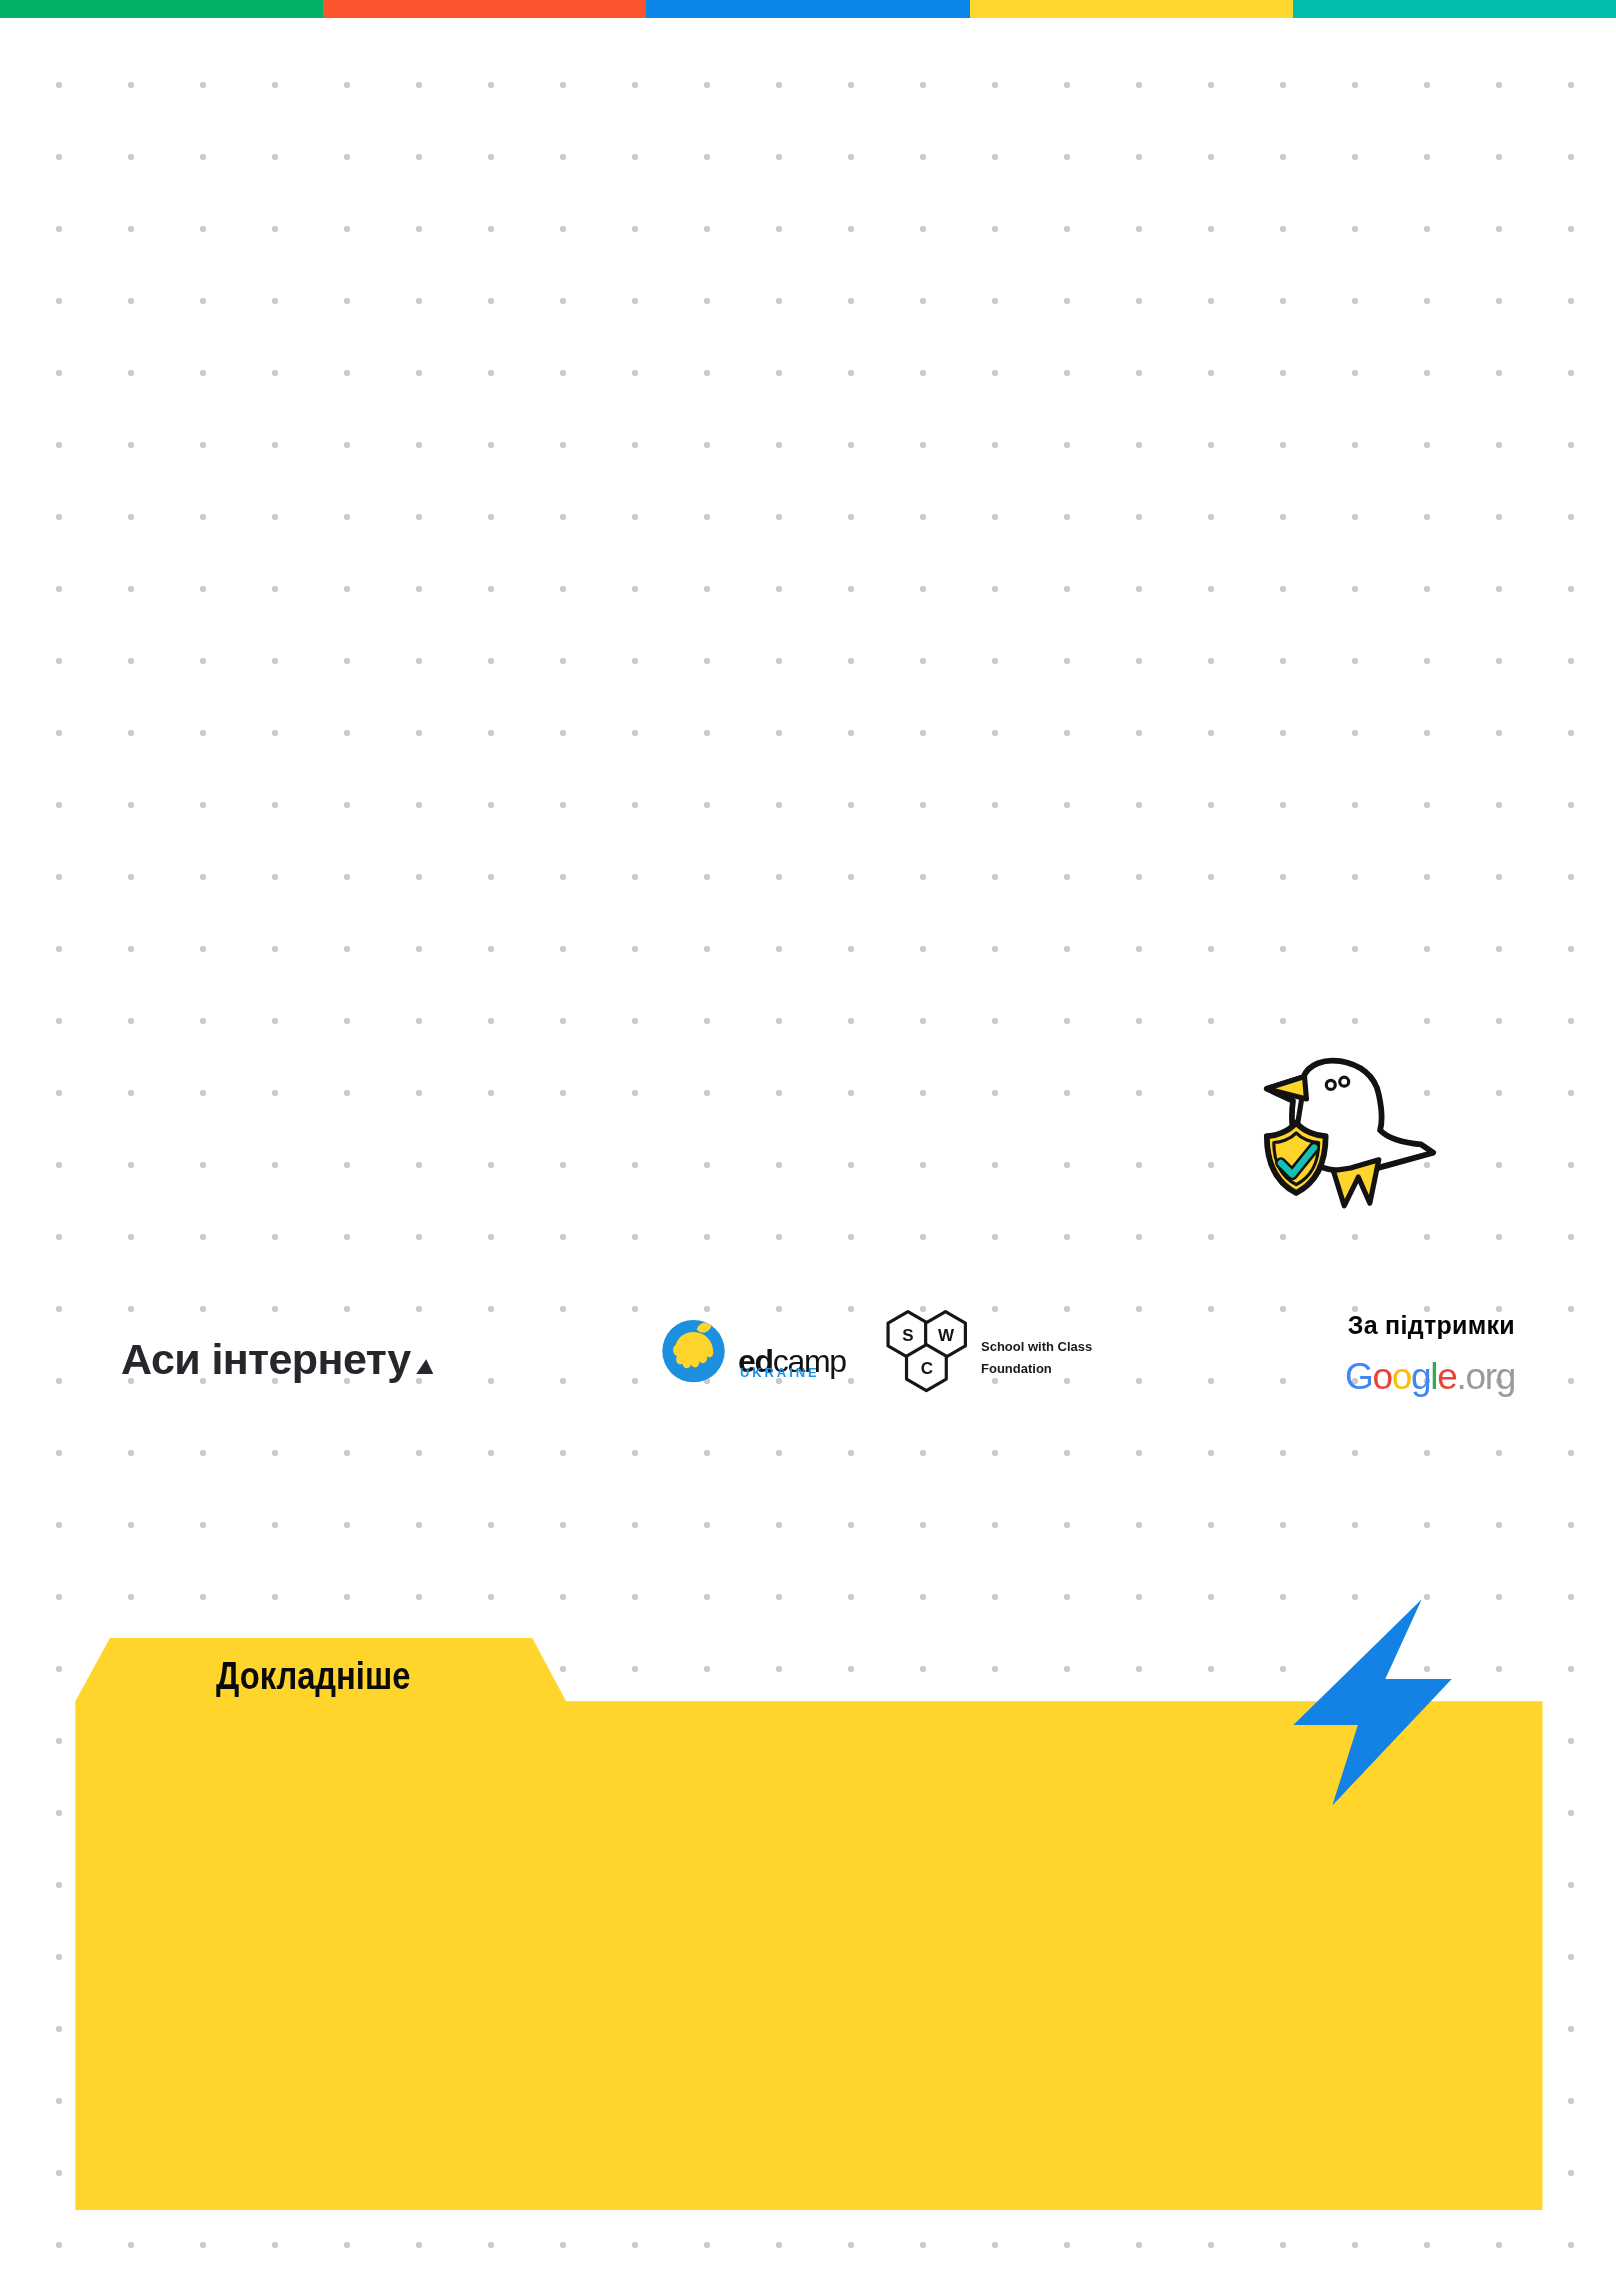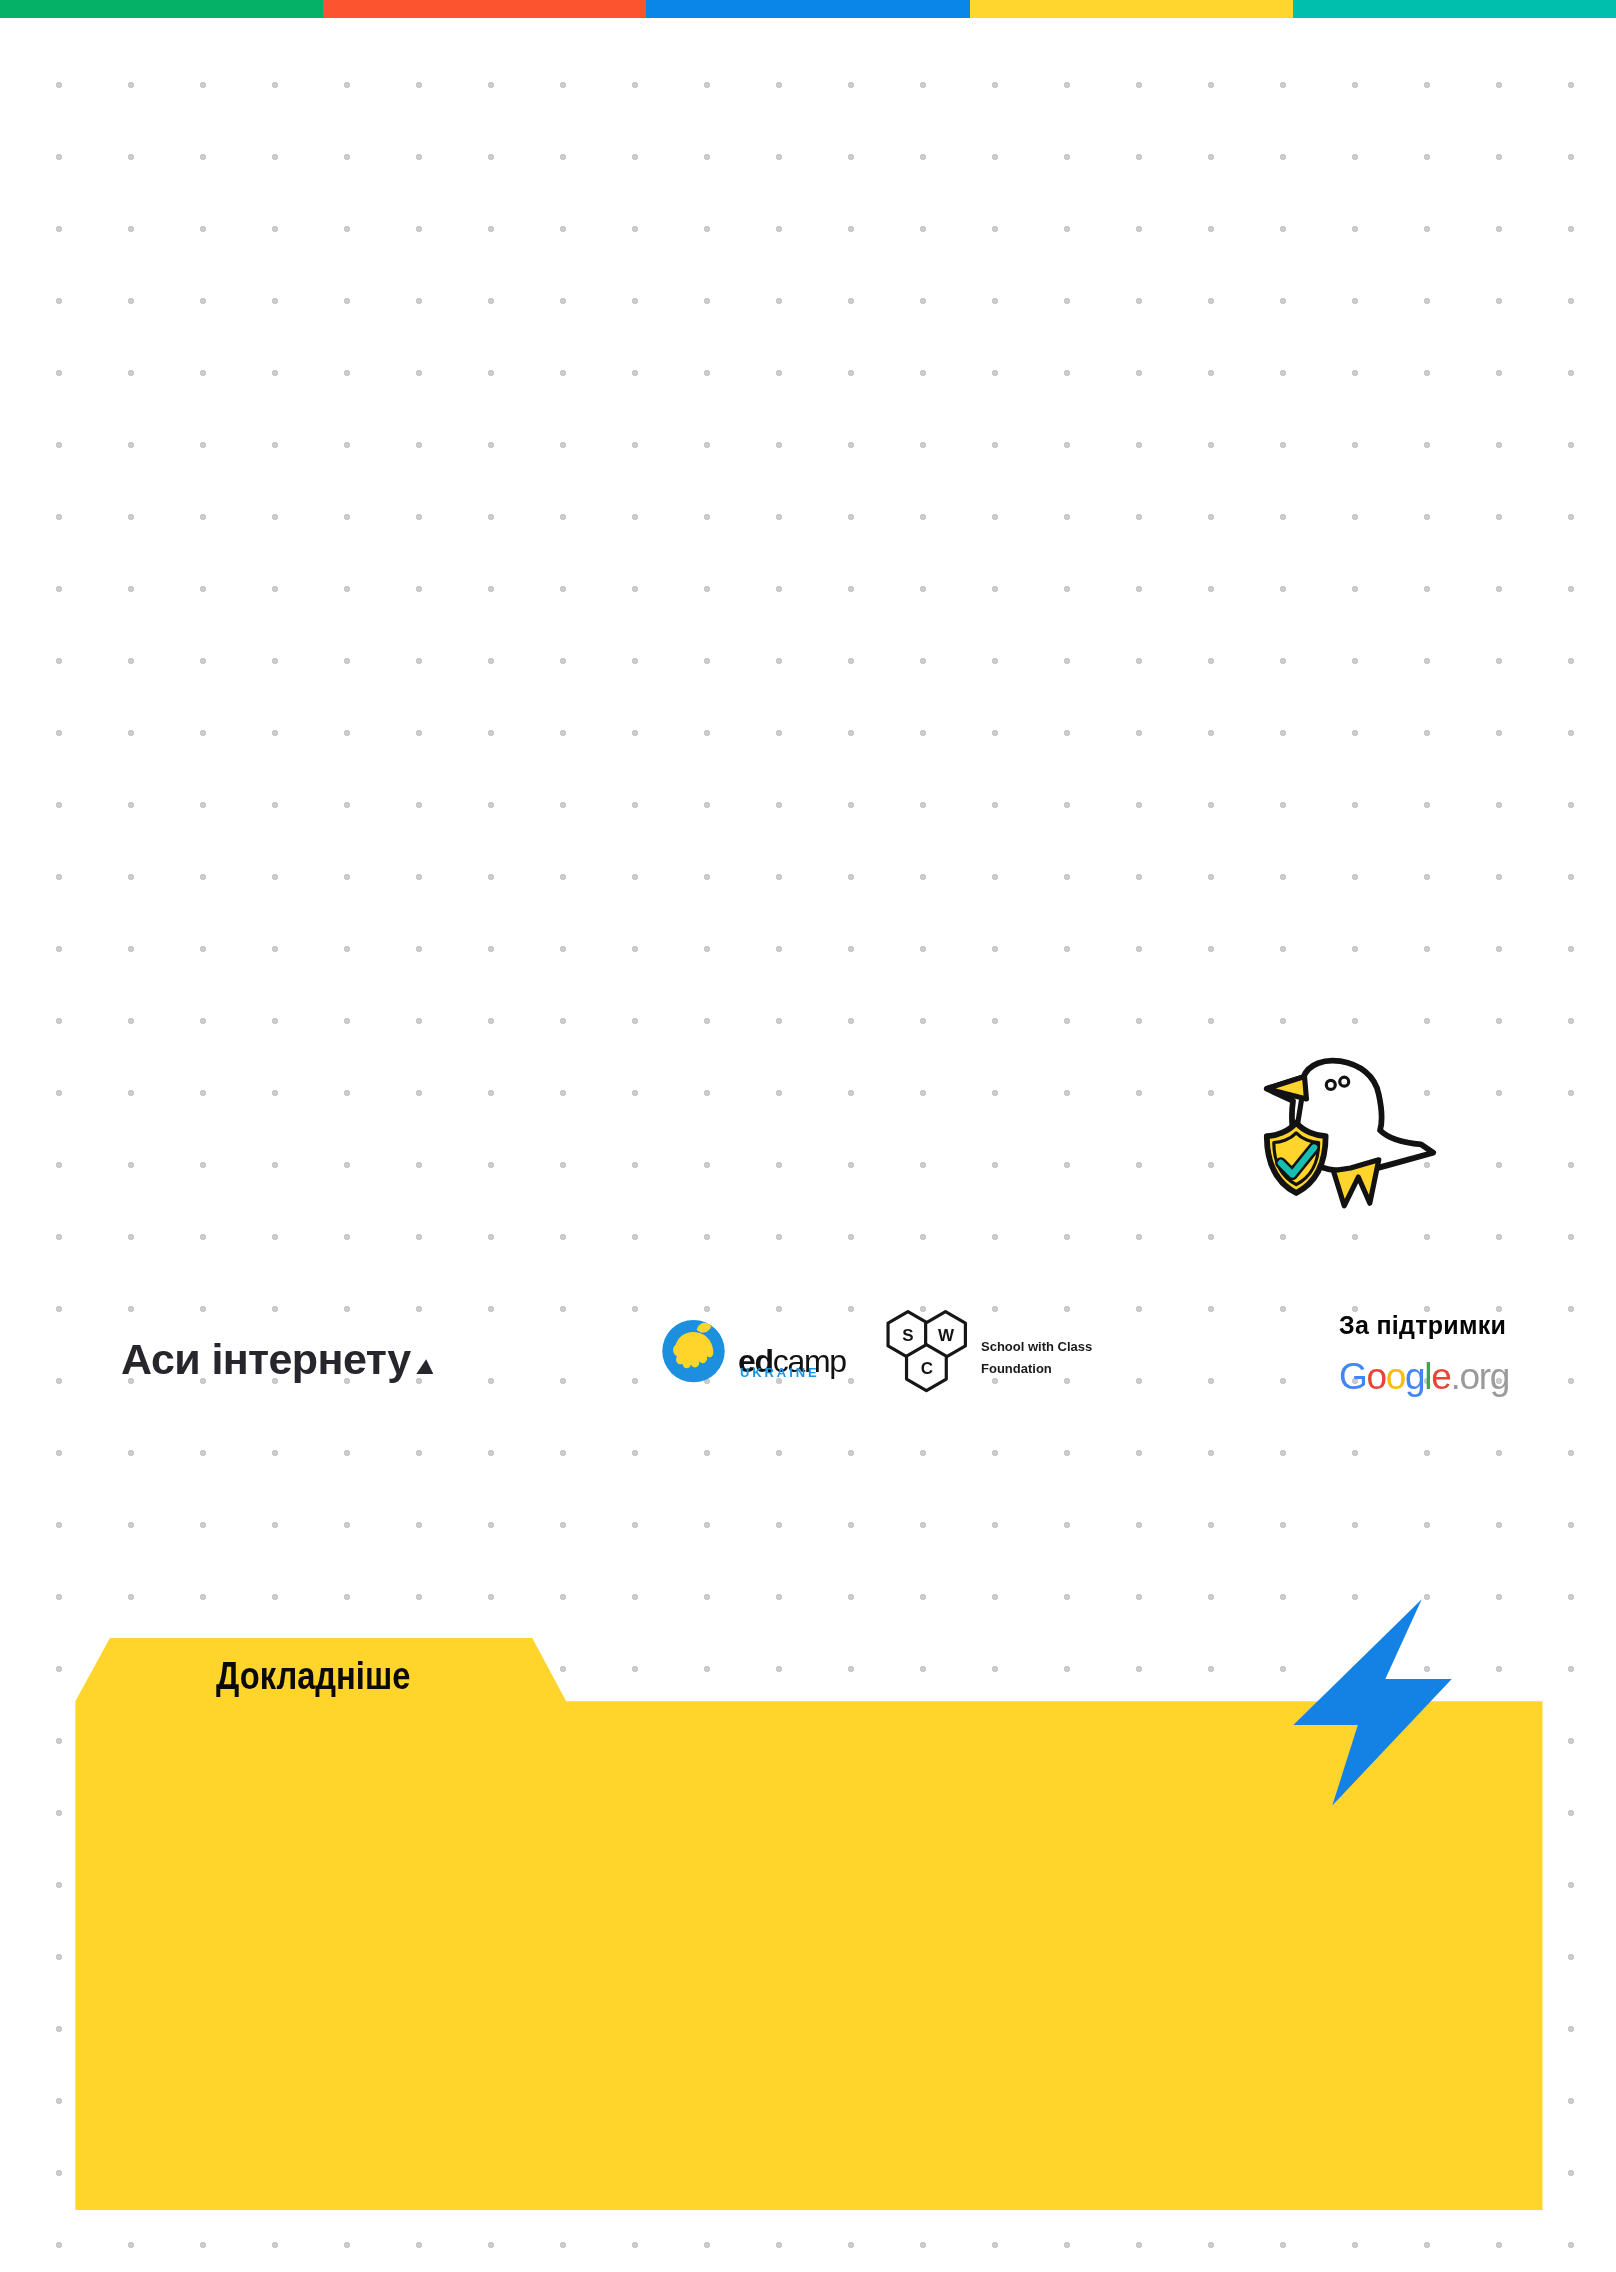--- a/index.html
+++ b/index.html
@@ -29,21 +29,21 @@
   .edcamp .country{position:absolute;left:79px;top:47px;font-size:13px;font-weight:700;
        letter-spacing:2.9px;white-space:nowrap;}
   .swc{position:absolute;left:885px;top:1309px;width:275px;height:86px;}
   .swc .hexes{position:absolute;left:0;top:0;}
   .swc .hexletter{position:absolute;transform:translate(-50%,-50%);font-size:17px;font-weight:700;color:#141414;}
   .swc .hl-s{left:23px;top:27px;}
   .swc .hl-w{left:61px;top:27px;}
   .swc .hl-c{left:42px;top:60px;}
   .swc .name{position:absolute;left:96px;top:27px;font-size:13px;line-height:22px;
        font-weight:700;color:#1A1A1A;white-space:nowrap;}
-  .support{position:absolute;left:1339px;top:1313px;width:211px;}
+  .support{position:absolute;left:1304px;top:1313px;width:211px;text-align:right;}
   .support .label{font-size:25px;line-height:25.6px;font-weight:600;color:#050505;letter-spacing:0.3px;white-space:nowrap;}
   .support .glogo{margin-top:12.8px;font-size:37px;line-height:51px;font-weight:500;
        letter-spacing:-1.3px;white-space:nowrap;}
   
   .deco{position:absolute;left:0;top:0;}
   .tab-label{position:absolute;left:216px;top:1657px;font-size:38px;line-height:38px;font-weight:700;
        color:#0A0A0A;transform:scaleX(.86);transform-origin:0 50%;white-space:nowrap;}
 </style>
 </head>
 <body>

